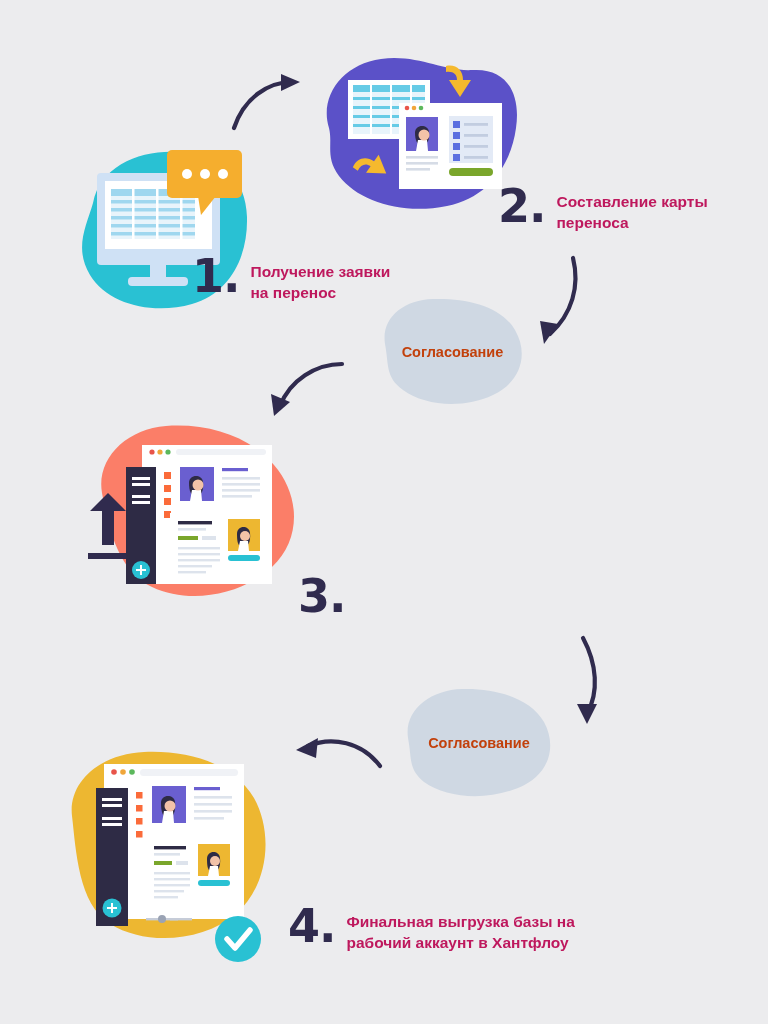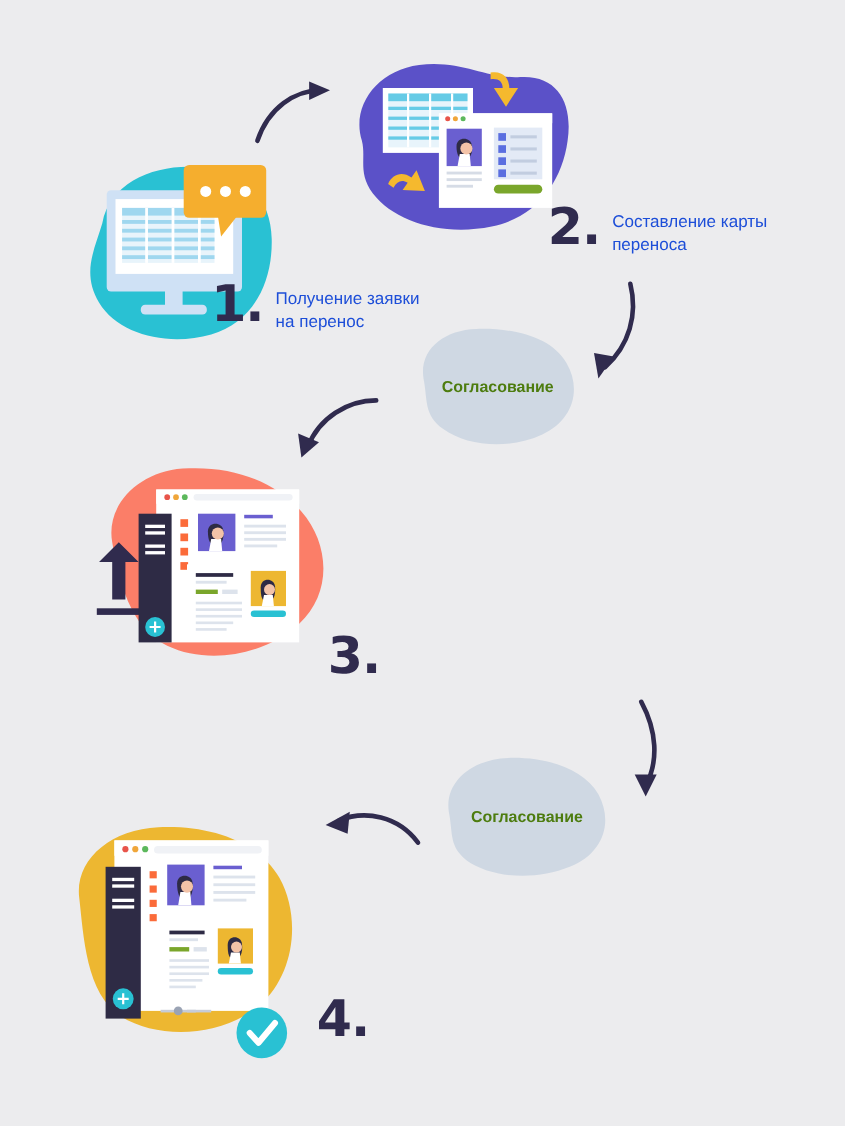--- a/index.html
+++ b/index.html
@@ -14,30 +14,30 @@
   .abs { position: absolute; }
 
   
   .step-label { position: absolute; display: flex; align-items: flex-start; }
   .step-num {
     font-size: 46px; font-weight: 900; color: #302b4e;
     line-height: 0.82; letter-spacing: -1px;
     font-family: "DejaVu Sans", sans-serif;
   }
   .step-text {
-    font-size: 15.5px; font-weight: 400; color: #1d4ed8;
+    font-size: 15.5px; font-weight: 700; color: #be185d;
     line-height: 1.35; margin-left: 11px; padding-top: 4px;
     white-space: pre-line;
   }
 
   
   .approval { position: absolute; display: flex; align-items: center; justify-content: center; }
   .approval-text {
     position: relative; z-index: 2;
-    font-size: 14.5px; font-weight: 700; color: #4d7c0f;
+    font-size: 14.5px; font-weight: 700; color: #c2410c;
   }
 
   svg { display: block; overflow: visible; }
 </style>
 </head>
 <body>
 
 <div id="stage">
 
   <svg class="abs" style="left:70px; top:145px;" width="185" height="175" viewBox="0 0 185 175">
@@ -298,15 +298,17 @@
     </g>
 
     <g>
       <circle cx="180" cy="197" r="23" fill="#29c1d3"></circle>
       <path d="M169 197 L177 206 L192 188" stroke="#ffffff" stroke-width="5.5" fill="none" stroke-linecap="round" stroke-linejoin="round"></path>
     </g>
   </svg>
 
   <div class="step-label" style="left:288px; top:908px;">
     <span class="step-num">4.</span>
+    <span class="step-text">Финальная выгрузка базы на
+рабочий аккаунт в Хантфлоу</span>
   </div>
 
 </div>
 
 </body></html>

